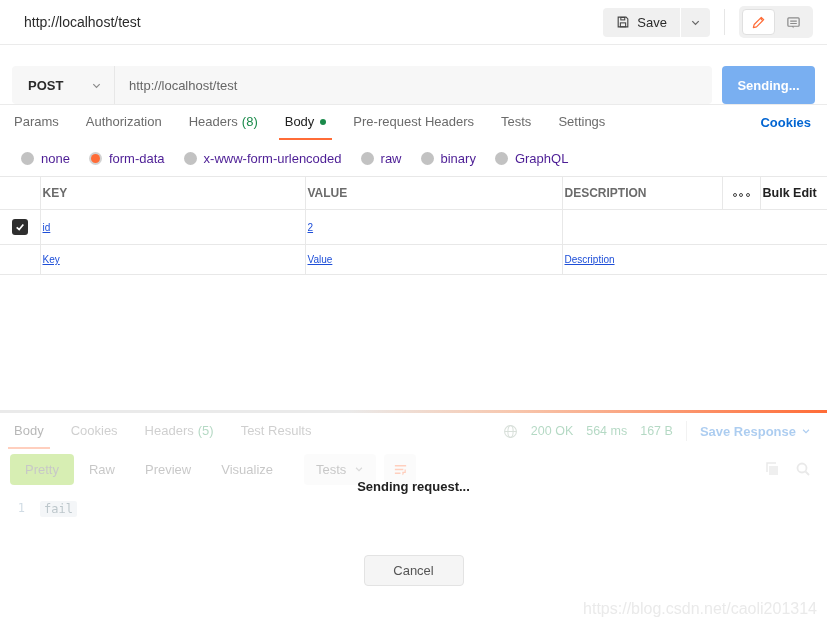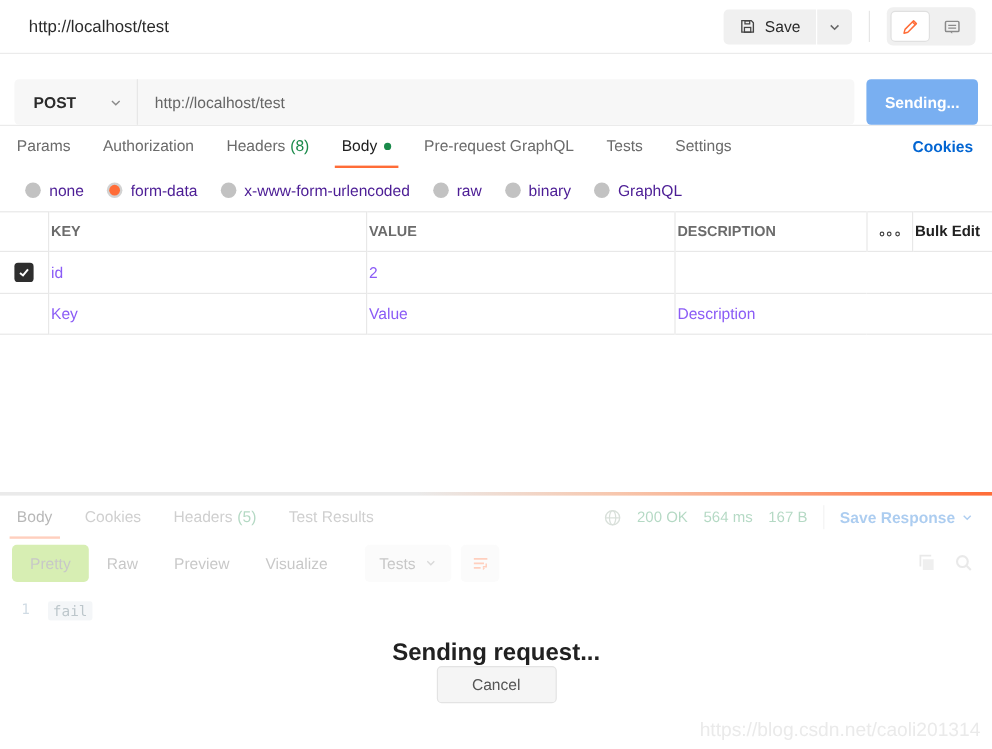--- a/index.html
+++ b/index.html
@@ -41,21 +41,21 @@
   .radio.selected::after { content: ""; position: absolute; left: 2px; top: 2px; width: 9px; height: 9px; border-radius: 50%; background: #ff6c37; }
   
   .kv-table { width: 100%; border-collapse: collapse; table-layout: fixed; }
   .kv-table col.c-check { width: 40px; } .kv-table col.c-key { width: 265px; }
   .kv-table col.c-val { width: 257px; } .kv-table col.c-desc { width: 160px; }
   .kv-table col.c-more { width: 38px; } .kv-table col.c-bulk { width: auto; }
   .kv-table tr { border-top: 1px solid #e8e8e8; border-bottom: 1px solid #e8e8e8; }
   .kv-table th, .kv-table td { border-left: 1px solid #e8e8e8; padding: 9px 2px; text-align: left; vertical-align: middle; }
   .kv-table th:first-child, .kv-table td:first-child { border-left: none; }
   .kv-table th { font-size: 12px; font-weight: bold; color: #6b6b6b; }
-  .kv-table td { font-size: 13px; color: #8b5cf6; }
+  .kv-table td { font-size: 10px; color: #1d4ed8; text-decoration: underline; }
   .th-bulk { color: #212121 !important; font-size: 12.5px !important; cursor: pointer; }
   .th-more { text-align: center !important; padding: 9px 2px !important; cursor: pointer; }
   .more-dots { display: inline-flex; gap: 2.5px; }
   .more-dots i { width: 4px; height: 4px; border: 1px solid #444; border-radius: 50%; display: block; }
   .cb { width: 16px; height: 16px; background: #2e2e2e; border-radius: 3px; margin: 0 auto; display: flex; align-items: center; justify-content: center; cursor: pointer; }
   .placeholder { color: #a6a6a6; }
   
   .response { position: absolute; top: 410px; left: 0; right: 0; bottom: 0; }
   .loading-bar { height: 3px; background: linear-gradient(to right, #eaeaea 0%, #eaeaea 42%, #f7c7ae 62%, #ff6c37 100%); }
   .dimmed { opacity: 0.32; }
@@ -67,21 +67,21 @@
   .view-row { display: flex; align-items: center; height: 40px; padding: 0 16px 0 10px; }
   .view-tab { font-size: 13px; color: #555; padding: 8px 15px; border-radius: 4px; cursor: pointer; }
   .view-tab.active { background: #84cc16; }
   .fmt-select { margin-left: 16px; background: #f3f3f3; border-radius: 4px; padding: 8px 12px; font-size: 13px; color: #555; display: flex; align-items: center; gap: 8px; cursor: pointer; }
   .wrap-btn { margin-left: 8px; background: #f3f3f3; border-radius: 4px; width: 32px; height: 31px; display: flex; align-items: center; justify-content: center; cursor: pointer; }
   .view-icons { margin-left: auto; display: flex; align-items: center; gap: 15px; }
   .code-area { display: flex; padding-top: 12px; font-family: "DejaVu Sans Mono", monospace; font-size: 12px; }
   .lineno { width: 40px; text-align: right; color: #6f93ad; padding-right: 15px; }
   .code-token { background: #dfe6ea; color: #31505f; padding: 1px 4px; border-radius: 2px; }
   
-  .overlay-msg { position: absolute; top: 533px; left: 0; width: 100%; text-align: center; font-size: 20px; font-weight: bold; color: #212121; }
+  .overlay-msg { position: absolute; top: 479px; left: 0; width: 100%; text-align: center; font-size: 13px; font-weight: bold; color: #212121; }
   .cancel-btn { position: absolute; top: 555px; left: 50%; transform: translateX(-50%); width: 100px; height: 31px; background: #f5f5f5; border: 1px solid #e3e3e3; border-radius: 4px; font-size: 13px; color: #555; display: flex; align-items: center; justify-content: center; cursor: pointer; }
   .watermark { position: absolute; right: 10px; bottom: 6px; font-size: 16px; color: #eaeaea; }
   svg { display: block; }
 </style>
 </head>
 <body>
 
 <div class="topbar">
   <div class="req-title">http://localhost/test</div>
   <div class="topbar-right">
@@ -151,21 +151,21 @@
     </div>
   <div class="tab">
       <span>Headers</span>
       <span class="count-green">(8)</span>
     </div>
   <div class="tab active">
       <span>Body</span>
       <span class="body-dot"></span>
     </div>
   <div class="tab">
-      <span>Pre-request GraphQL</span>
+      <span>Pre-request Headers</span>
     </div>
   <div class="tab">
       <span>Tests</span>
     </div>
   <div class="tab">
       <span>Settings</span>
     </div>
   <div class="cookies-link">Cookies</div>
 </div>
 

